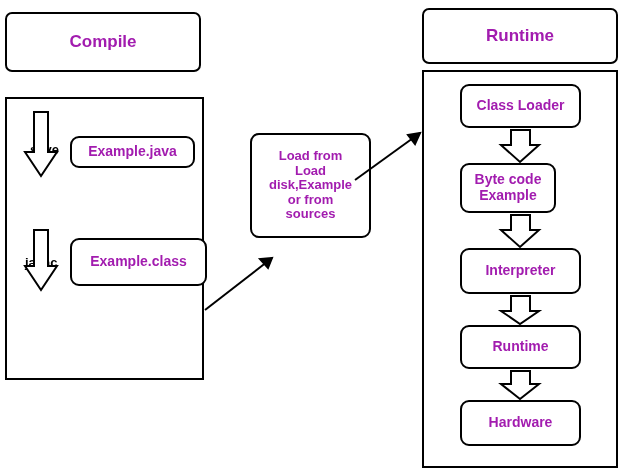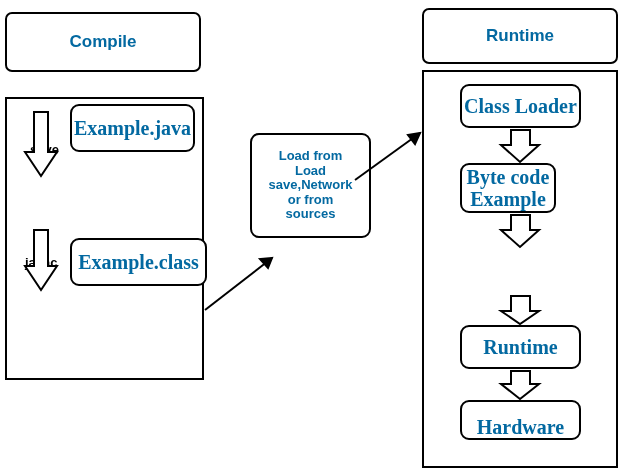--- a/index.html
+++ b/index.html
@@ -9,64 +9,64 @@
     font-family:"Liberation Sans", sans-serif;
     position:relative;
     overflow:hidden;
   }
   .stage{position:absolute;left:0;top:0;width:622px;height:472px;}
   .node{
     position:absolute;
     box-sizing:border-box;
     border:2px solid #000000;
     background:#ffffff;
-    color:#0369a1;
+    color:#a21caf;
     font-weight:bold;
     display:flex;
     align-items:center;
     justify-content:center;
     text-align:center;
     line-height:1.12;
   }
   .panel{
     position:absolute;
     box-sizing:border-box;
     border:2px solid #000000;
     background:#ffffff;
   }
   .title{
     border-radius:7px;
     font-size:17px;
   }
   .rounded{border-radius:9px;}
-  .small{font-size:20px;font-family:Liberation Serif, serif;}
+  .small{font-size:14px;}
 
   
   #compile-title{left:5px;top:12px;width:196px;height:60px;}
   
   #runtime-title{left:422px;top:8px;width:196px;height:56px;}
 
   
   #compile-panel{left:5px;top:97px;width:199px;height:283px;}
   
   #runtime-panel{left:422px;top:70px;width:196px;height:398px;}
 
   
-  #example-java{left:70px;top:104px;width:125px;height:48px;}
+  #example-java{left:70px;top:136px;width:125px;height:32px;}
   #example-class{left:70px;top:238px;width:137px;height:48px;}
 
   
   #load-box{left:250px;top:133px;width:121px;height:105px;font-size:13px;padding:20px;}
 
   
   #class-loader{left:460px;top:84px;width:121px;height:44px;}
   #byte-code{left:460px;top:163px;width:96px;height:50px;}
   #interpreter{left:460px;top:248px;width:121px;height:46px;}
   #runtime-box{left:460px;top:325px;width:121px;height:44px;}
-  #hardware{left:460px;top:400px;width:121px;height:40px;align-items:flex-end;}
+  #hardware{left:460px;top:400px;width:121px;height:46px;}
 
   
   .arrow-label{
     position:absolute;
     font-size:13px;
     font-weight:bold;
     color:#000000;
     white-space:nowrap;
   }
   #label-save{left:30px;top:142px;}
@@ -93,34 +93,37 @@
     <span>Example.java</span>
   </div>
   <div class="node rounded small" id="example-class">
     <span>Example.class</span>
   </div>
 
   <div class="node rounded" id="load-box">
     <span>
       <span>Load from</span><br>
       <span>Load</span><br>
-      <span>save,Network</span><br>
+      <span>disk,Example</span><br>
       <span>or from</span><br>
       <span>sources</span>
     </span>
   </div>
 
   <div class="node rounded small" id="class-loader">
     <span>Class Loader</span>
   </div>
   <div class="node rounded small" id="byte-code">
     <span>
       <span>Byte code</span><br>
       <span>Example</span>
     </span>
+  </div>
+  <div class="node rounded small" id="interpreter">
+    <span>Interpreter</span>
   </div>
   <div class="node rounded small" id="runtime-box">
     <span>Runtime</span>
   </div>
   <div class="node rounded small" id="hardware">
     <span>Hardware</span>
   </div>
 
   <div class="arrow-label" id="label-save">save</div>
   <div class="arrow-label" id="label-javac">javac</div>

